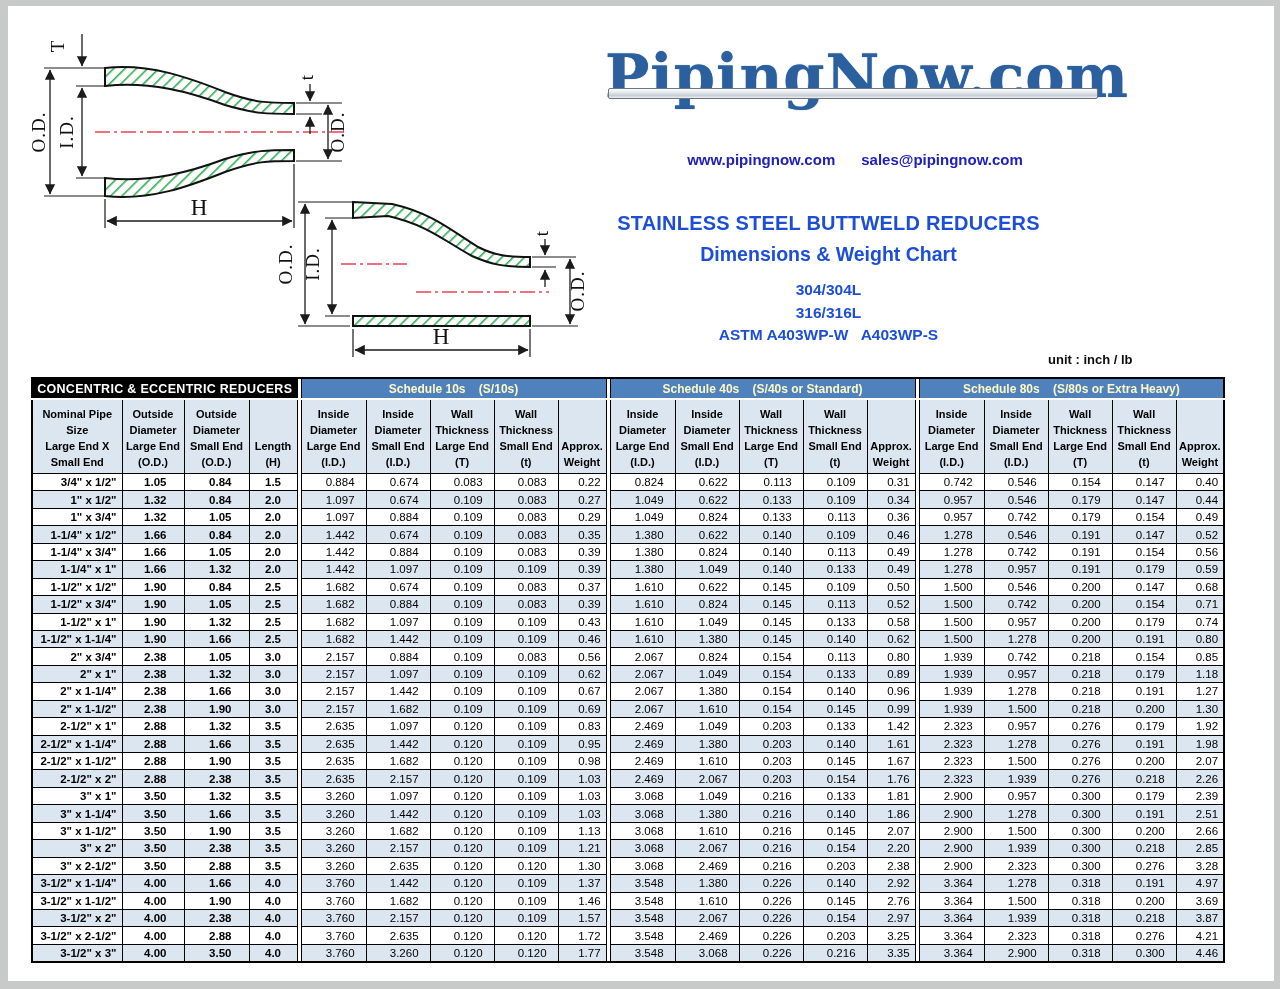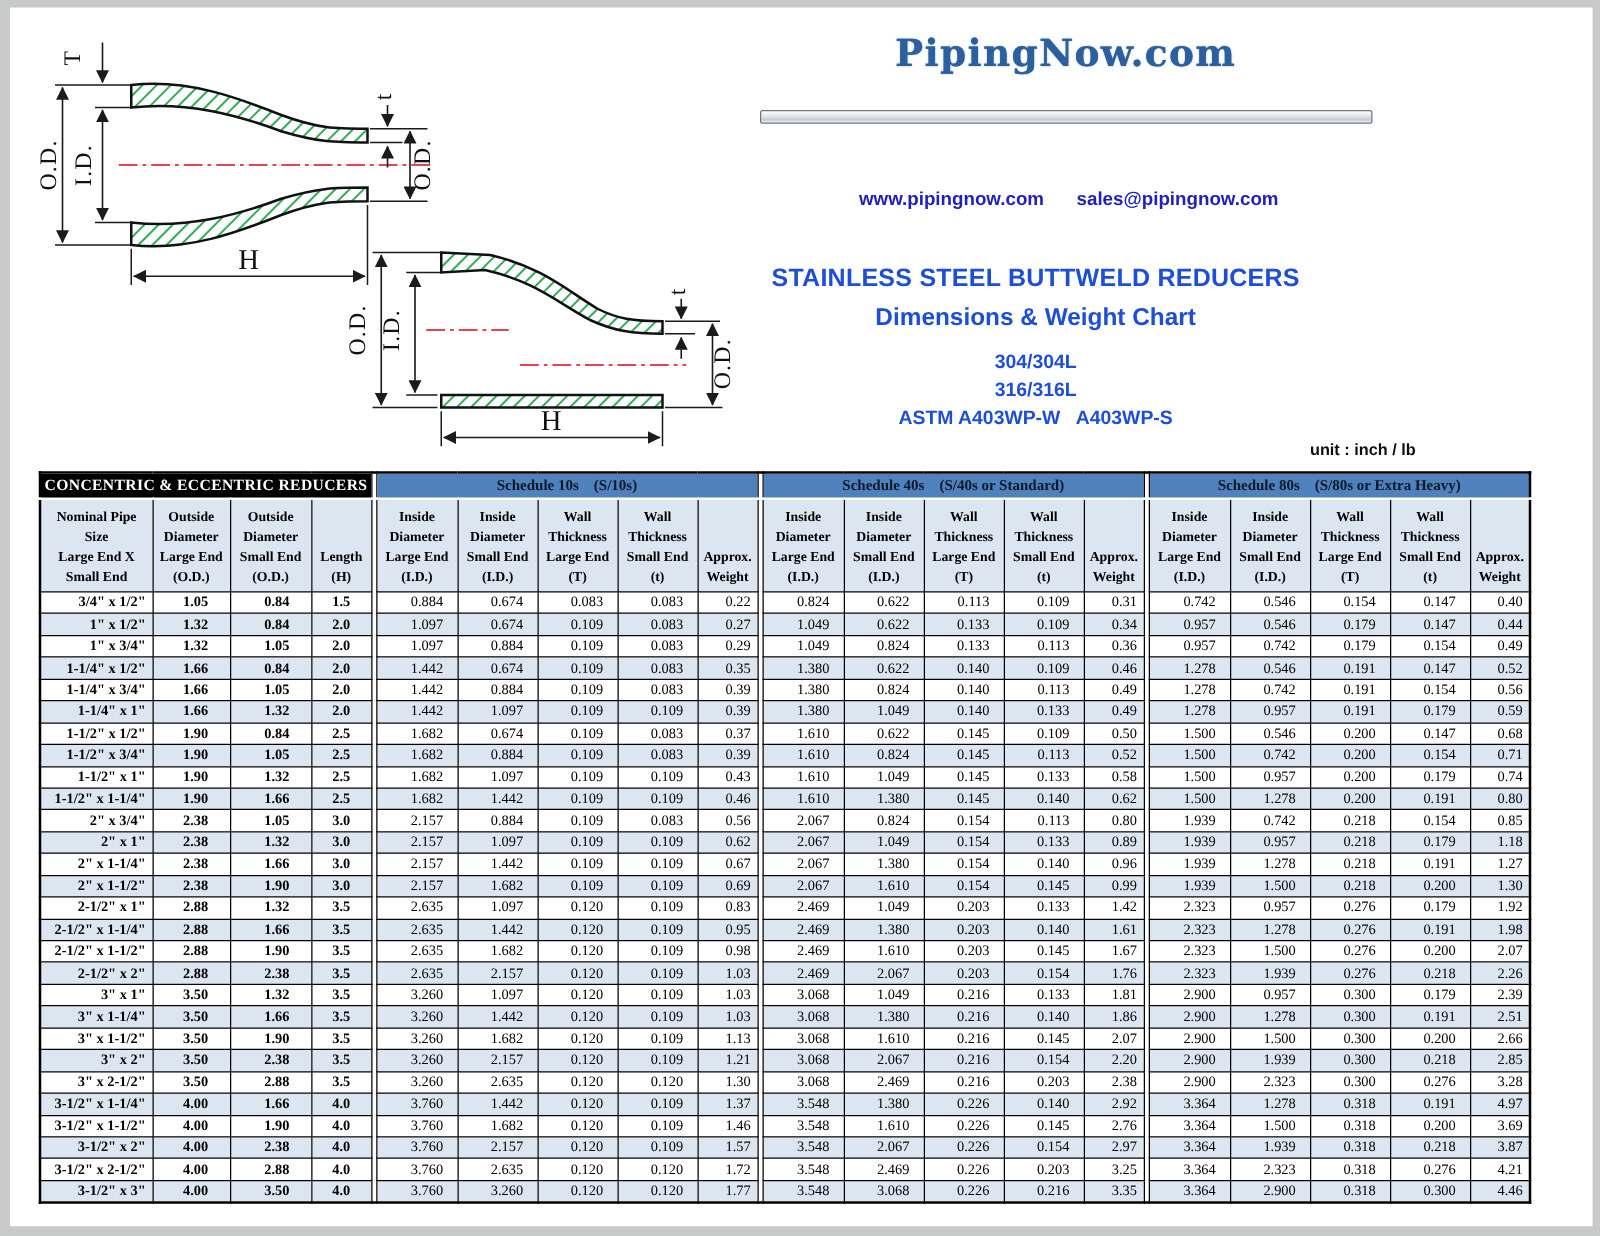--- a/index.html
+++ b/index.html
@@ -16,22 +16,22 @@
   .diagrams{position:absolute;left:0;top:0;}
   .dim-line{stroke:#1b1b1b;stroke-width:1.3;fill:none;}
   .tick{stroke:#1b1b1b;stroke-width:1.2;fill:none;}
   .wall{fill:url(#hatch);stroke:#111;stroke-width:2;}
   .cline{stroke:var(--centerline-red,#e84355);stroke-width:1.6;fill:none;stroke-dasharray:15 4 3 4;}
   .dim-label{font-family:"Liberation Serif", serif;font-size:19px;fill:#111;letter-spacing:1px;}
   .dim-label-big{font-family:"Liberation Serif", serif;font-size:23px;fill:#111;}
 
   
   .logo{
-    position:absolute;left:605px;top:26px;width:495px;text-align:center;
-    font-family:"DejaVu Serif", serif;font-weight:bold;font-size:30px;
+    position:absolute;left:605px;top:42px;width:495px;text-align:center;
+    font-family:"DejaVu Serif", serif;font-weight:bold;font-size:59px;
     color:var(--logo-blue,#2c5f9e);letter-spacing:1px;
     text-shadow:0 0 1px var(--logo-blue,#2c5f9e);
   }
   .logo-bar{
     position:absolute;left:608px;top:88px;width:488px;height:9px;
     background:linear-gradient(180deg,#fbfcfd 0%,#e7ebf0 35%,#c6ccd5 75%,#eef1f4 100%);
     border:1.5px solid #6f7580;border-radius:2px;
   }
   .links{position:absolute;left:605px;top:151px;width:500px;text-align:center;}
   .links .link{
@@ -45,31 +45,31 @@
   .unit{
     position:absolute;left:1048px;top:352px;width:160px;
     font-size:13px;font-weight:bold;color:#0d0d0d;text-align:left;
   }
 
   
   .data-table{
     position:absolute;left:31px;top:377px;width:1192px;
     border-collapse:collapse;table-layout:fixed;
     border:2.5px solid #000;
-    font-family:Liberation Serif, serif;color:#000;padding-left:11px;
+    font-family:Liberation Sans, sans-serif;color:#000;padding-left:11px;
   }
   .data-table th,.data-table td{border:1px solid #000;padding:0;white-space:nowrap;overflow:hidden;}
   .data-table th.gap,.data-table td.gap{border:none;background:#fff;}
   tr.grp th{height:19px;border-bottom:2.5px solid #fff;}
   th.black{
     background:#000;color:#fff;font-size:12.5px;font-weight:bold;
     text-align:center;letter-spacing:0.3px;
   }
   th.blue{
-    background:var(--accent-blue,#4f81bd);color:#0f172a;font-size:12px;font-weight:bold;
+    background:var(--accent-blue,#4f81bd);color:#fef9c3;font-size:12px;font-weight:bold;
     text-align:center;white-space:pre;
   }
   tr.cols th{
     height:70px;background:var(--stripe-blue,#dce6f1);
     font-size:11px;font-weight:bold;line-height:16px;
     vertical-align:bottom;padding-bottom:3px;text-align:center;
     white-space:pre-line;
   }
   .data-table tbody tr{height:17.45px;}
   .data-table tbody td{font-size:11.5px;vertical-align:middle;}

